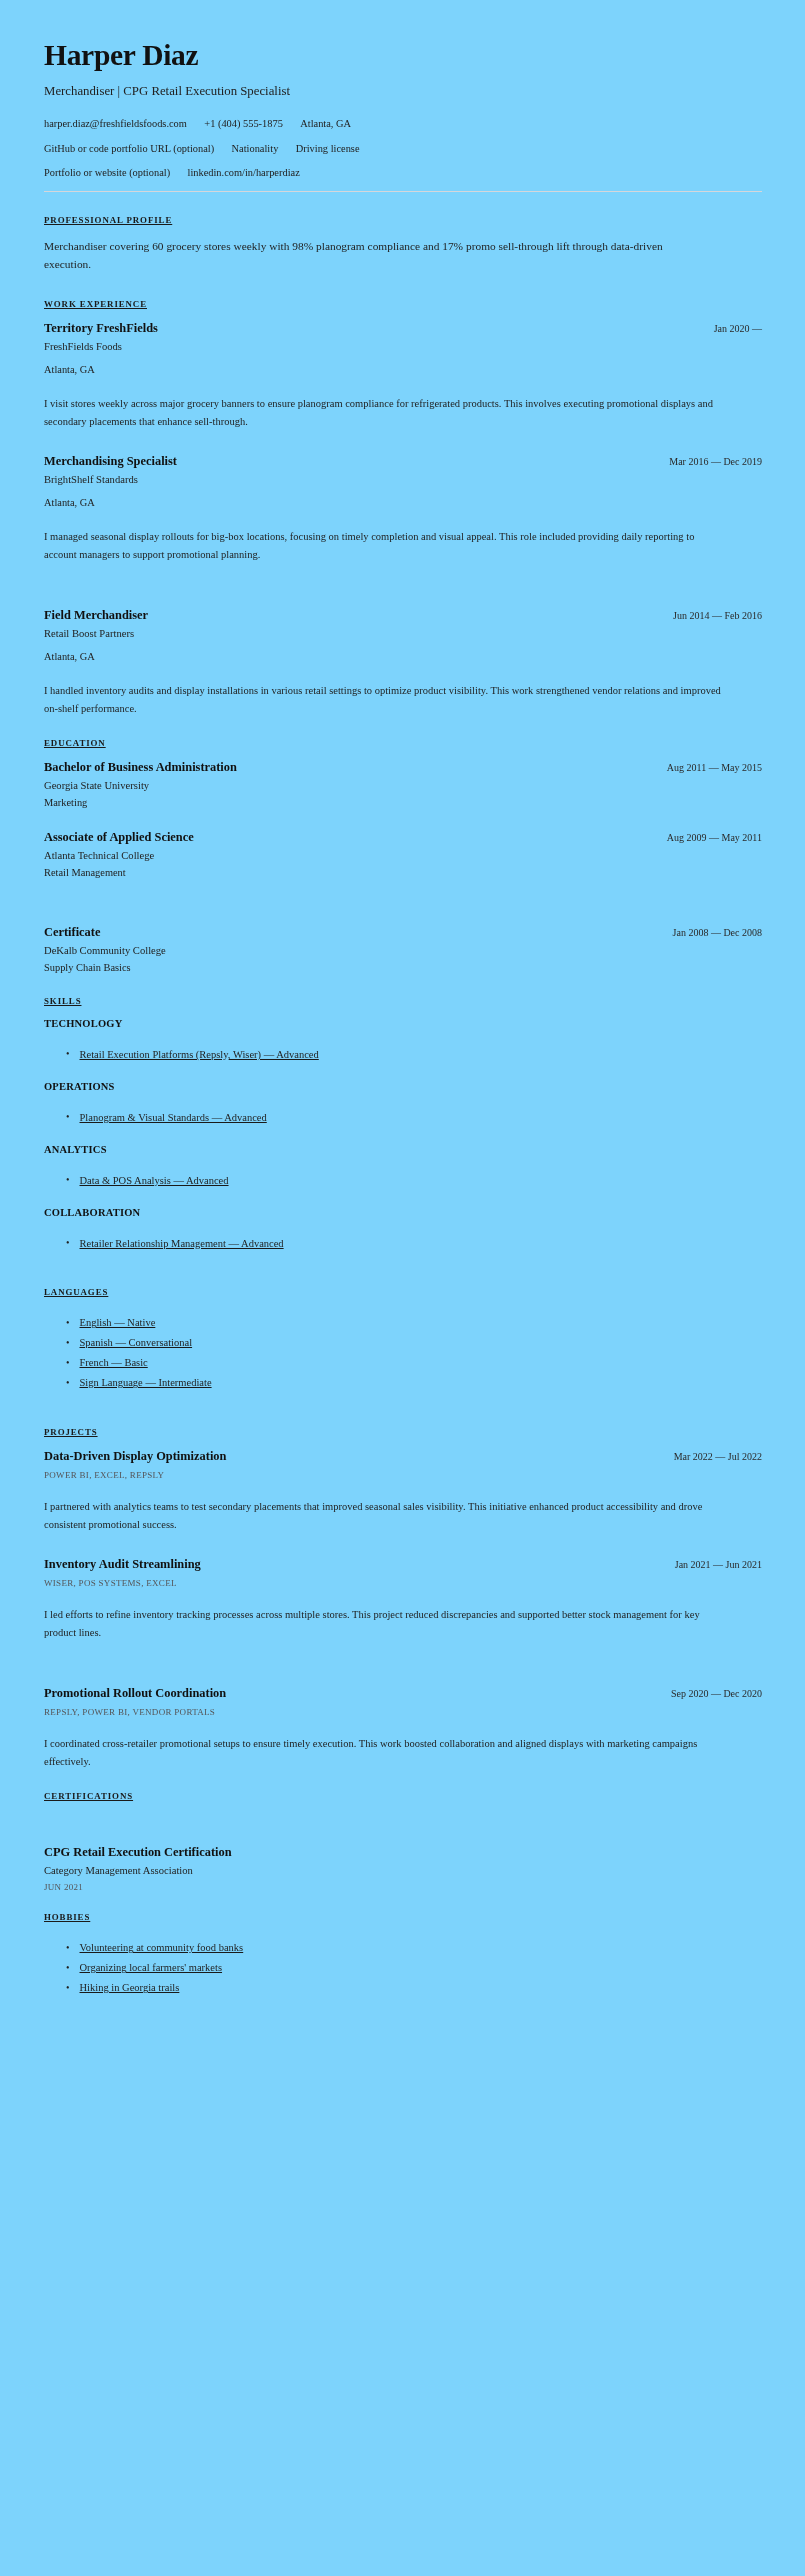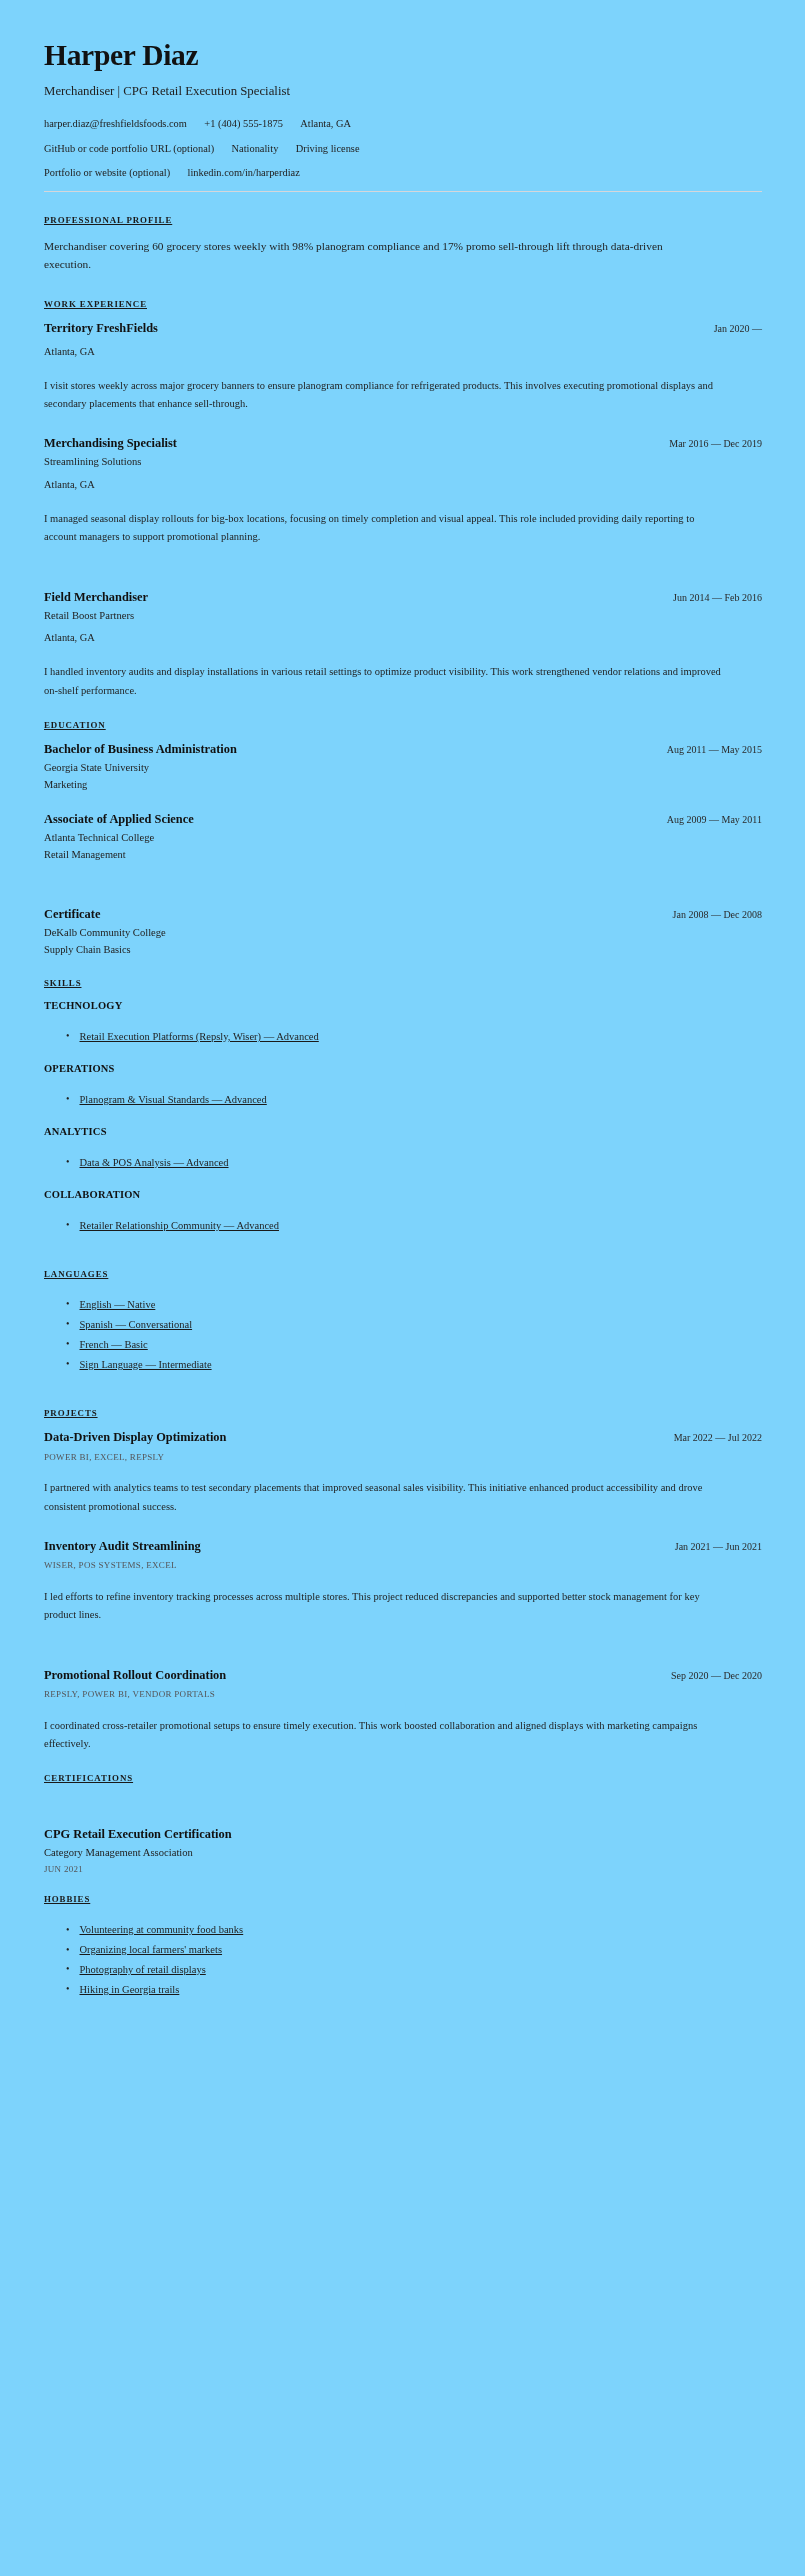--- a/index.html
+++ b/index.html
@@ -211,30 +211,31 @@
   </div>
 
   <div class="section">
     <div class="section-title">WORK EXPERIENCE</div>
 
     <div class="entry work-entry">
       <div class="entry-head">
         <span class="entry-title">Territory FreshFields</span>
         <span class="entry-date">Jan 2020 —</span>
       </div>
+      <div class="entry-org">FreshFields Foods</div>
       <div class="entry-loc">Atlanta, GA</div>
       <div class="entry-desc">I visit stores weekly across major grocery banners to ensure planogram compliance for refrigerated products. This involves executing promotional displays and secondary placements that enhance sell-through.</div>
     </div>
 
     <div class="entry work-entry">
       <div class="entry-head">
         <span class="entry-title">Merchandising Specialist</span>
         <span class="entry-date">Mar 2016 — Dec 2019</span>
       </div>
-      <div class="entry-org">Streamlining Solutions</div>
+      <div class="entry-org">BrightShelf Standards</div>
       <div class="entry-loc">Atlanta, GA</div>
       <div class="entry-desc">I managed seasonal display rollouts for big-box locations, focusing on timely completion and visual appeal. This role included providing daily reporting to account managers to support promotional planning.</div>
     </div>
 
     <div class="entry work-entry">
       <div class="entry-head">
         <span class="entry-title">Field Merchandiser</span>
         <span class="entry-date">Jun 2014 — Feb 2016</span>
       </div>
       <div class="entry-org">Retail Boost Partners</div>
@@ -298,21 +299,21 @@
     <div class="skill-group">
       <div class="skill-group-title">ANALYTICS</div>
       <ul class="bullets">
         <li>Data &amp; POS Analysis — Advanced</li>
       </ul>
     </div>
 
     <div class="skill-group">
       <div class="skill-group-title">COLLABORATION</div>
       <ul class="bullets">
-        <li>Retailer Relationship Community — Advanced</li>
+        <li>Retailer Relationship Management — Advanced</li>
       </ul>
     </div>
   </div>
 
   <div class="section-gap"></div>
 
   <div class="section">
     <div class="section-title">LANGUAGES</div>
     <ul class="bullets">
       <li>English — Native</li>
@@ -369,19 +370,18 @@
     </div>
   </div>
 
   <div class="section-gap"></div>
 
   <div class="section">
     <div class="section-title">HOBBIES</div>
     <ul class="bullets">
       <li>Volunteering at community food banks</li>
       <li>Organizing local farmers' markets</li>
-      <li>Photography of retail displays</li>
       <li>Hiking in Georgia trails</li>
     </ul>
   </div>
 
 </div>
 
 
 </body></html>

